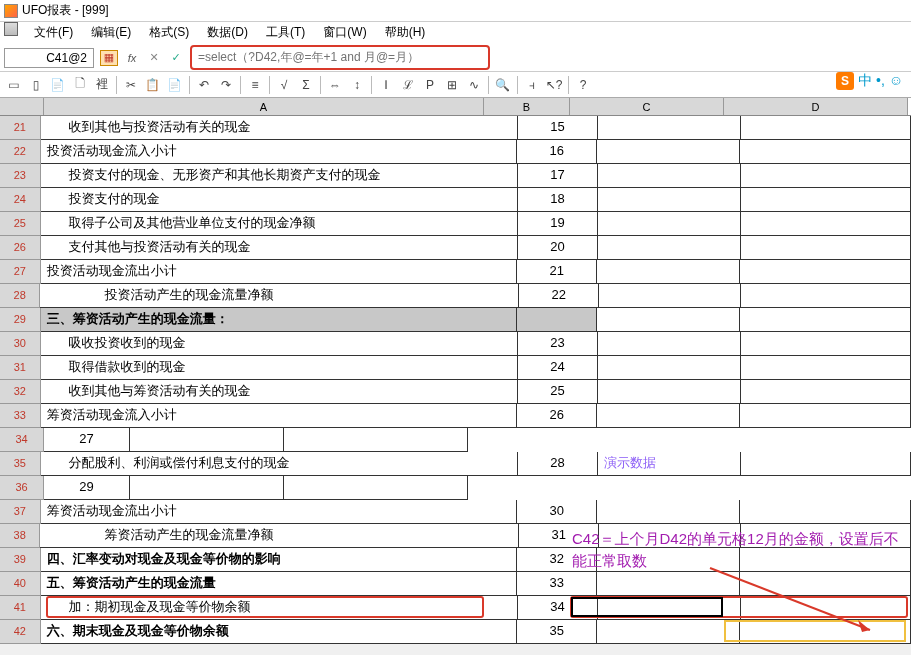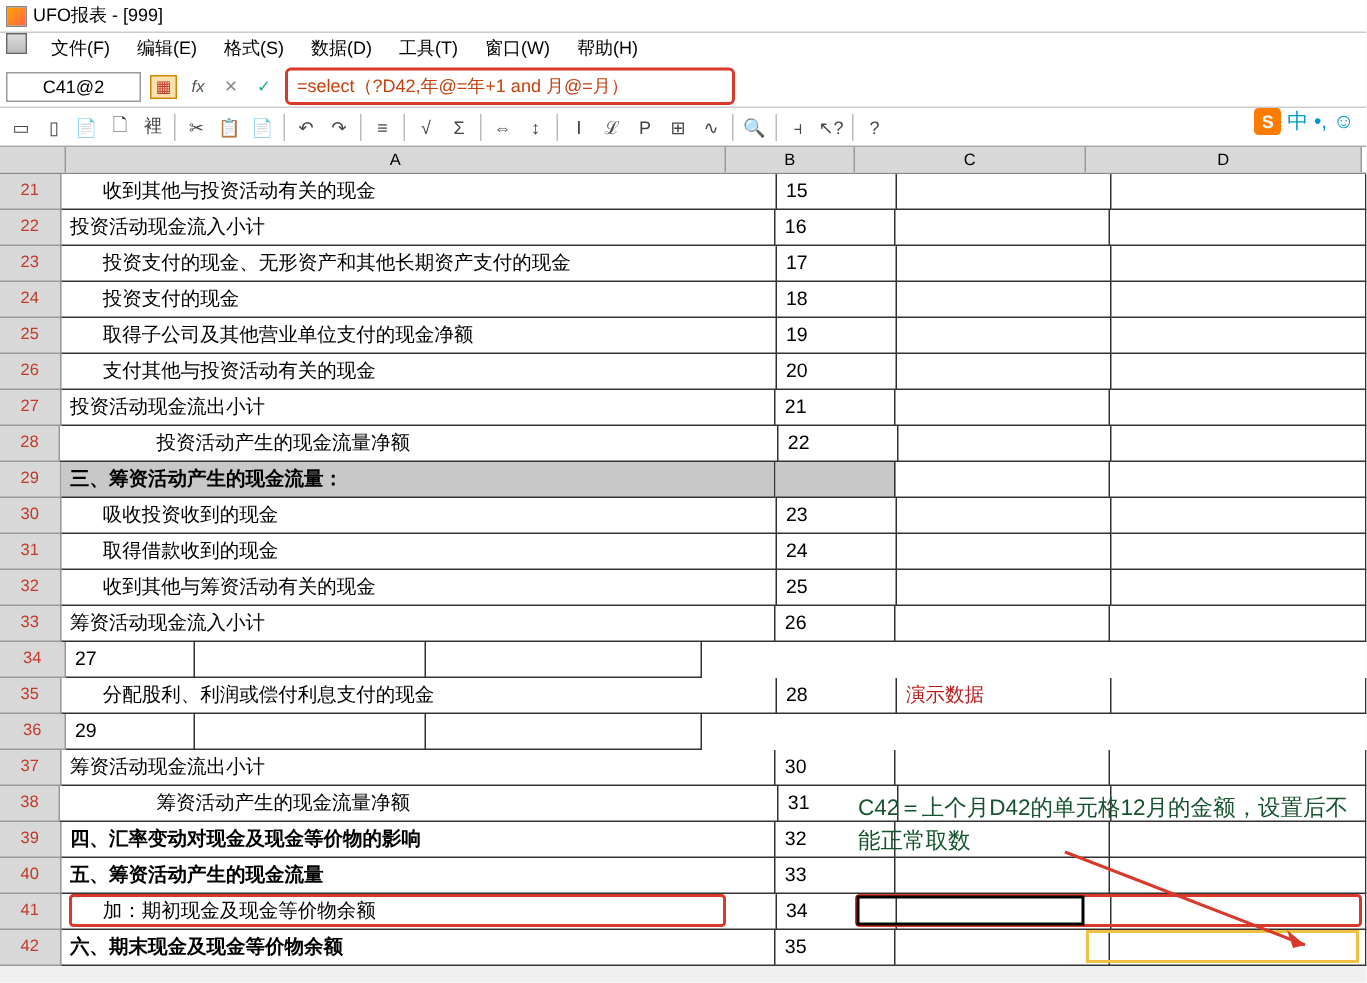--- a/index.html
+++ b/index.html
@@ -3,43 +3,43 @@
 <meta charset="utf-8">
 <style>
 *{margin:0;padding:0;box-sizing:border-box;font-family:"Microsoft YaHei",SimSun,sans-serif;font-size:12px}
 body{background:#f0f0f0;width:911px;height:655px;overflow:hidden}
 .title-bar{background:#fff;height:22px;display:flex;align-items:center;padding:2px 4px;border-bottom:1px solid #ccc}
 .app-icon{width:14px;height:14px;background:linear-gradient(135deg,#ffa500,#ff6347);border:1px solid #888;margin-right:4px}
 .menu-bar{background:#fff;height:22px;display:flex;align-items:flex-start;padding:0 4px;gap:2px}
 .menu-icon{width:14px;height:14px;border:1px solid #666;margin-right:6px;background:linear-gradient(#ddd,#bbb)}
 .menu-item{padding:2px 8px;cursor:default}
 .formula-bar{background:#fff;height:28px;display:flex;align-items:center;padding:2px 4px;gap:6px;border-bottom:1px solid #ccc}
-.cell-ref{border:1px solid #999;background:#fff;width:90px;padding:2px 6px;text-align:center}
+.cell-ref{border:1px solid #999;background:#fff;width:90px;padding:2px 6px;text-align:right}
 .fb-icon{width:16px;height:16px;display:inline-flex;align-items:center;justify-content:center;font-size:11px;color:#555}
-.formula-input{border:2px solid #d9392a;border-radius:4px;flex:1;max-width:300px;padding:2px 6px;color:#c2410c}
+.formula-input{border:2px solid #d9392a;border-radius:4px;flex:1;max-width:300px;padding:2px 6px;color:#737373}
 .ime-ind{position:absolute;right:8px;top:72px;display:flex;align-items:center;gap:4px}
 .ime-badge{background:#ff7b00;color:#fff;width:18px;height:18px;border-radius:3px;display:flex;align-items:center;justify-content:center;font-weight:bold}
 .ime-txt{color:#0099cc;font-size:14px}
 .toolbar{background:#fff;height:26px;display:flex;align-items:center;padding:0 4px;gap:2px;border-bottom:1px solid #aaa}
 .tb-btn{width:20px;height:20px;display:flex;align-items:center;justify-content:center;color:#444;font-size:12px;cursor:default}
 .tb-sep{width:1px;height:18px;background:#bbb;margin:0 2px}
 .sheet{background:#fff;position:relative}
 .hdr-row{display:flex;height:18px;border-bottom:1px solid #888}
 .corner{width:44px;background:#d8d8d8;border-right:1px solid #999}
 .col-h{background:#d8d8d8;border-right:1px solid #999;text-align:center;line-height:18px;font-size:11px}
 .col-a{width:440px}.col-b{width:86px}.col-c{width:154px}.col-d{width:184px}
 .row{display:flex;height:24px}
 .row-h{width:44px;background:#d8d8d8;border-right:1px solid #999;border-bottom:1px solid #999;text-align:center;line-height:22px;color:#c0392b;font-size:11px}
 .cell{border-right:1px solid #333;border-bottom:1px solid #333;padding:0 6px;line-height:22px;overflow:hidden;white-space:nowrap;font-size:13px}
-.cell.a{width:516px}.cell.b{width:86px;text-align:left}.cell.c{width:154px}.cell.d{width:184px}
+.cell.a{width:516px}.cell.b{width:86px;text-align:center}.cell.c{width:154px}.cell.d{width:184px}
 .ind1{padding-left:28px}.ind2{}.ind3{padding-left:64px}
 .sect{background:#c8c8c8;font-weight:bold}
 .bold{font-weight:bold}
-.demo{color:#b91c1c}
-.anno{position:absolute;color:#14532d;font-size:15px;line-height:22px;left:572px;top:18px;width:334px;pointer-events:none}
+.demo{color:#8b5cf6}
+.anno{position:absolute;color:#a21caf;font-size:15px;line-height:22px;left:572px;top:18px;width:334px;pointer-events:none}
 .hl-red{position:absolute;border:2px solid #d9392a;border-radius:3px;pointer-events:none}
 .hl-cell{position:absolute;border:2px solid #000;pointer-events:none}
 .hl-yel{position:absolute;border:2px solid #f0c040;pointer-events:none}
 .arrow{position:absolute;pointer-events:none}
 </style>
 </head>
 <body>
 
 <div class="title-bar">
   <span class="app-icon"></span>

